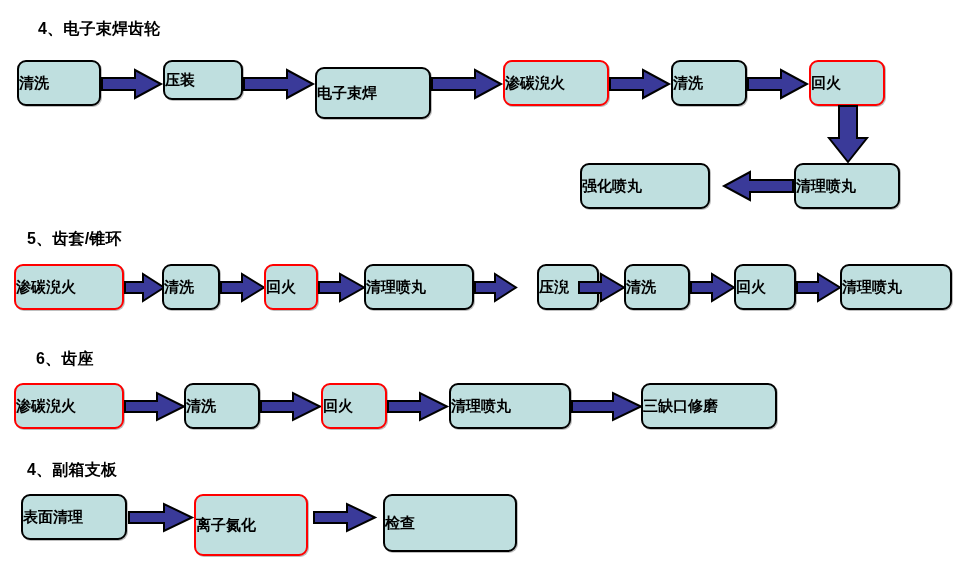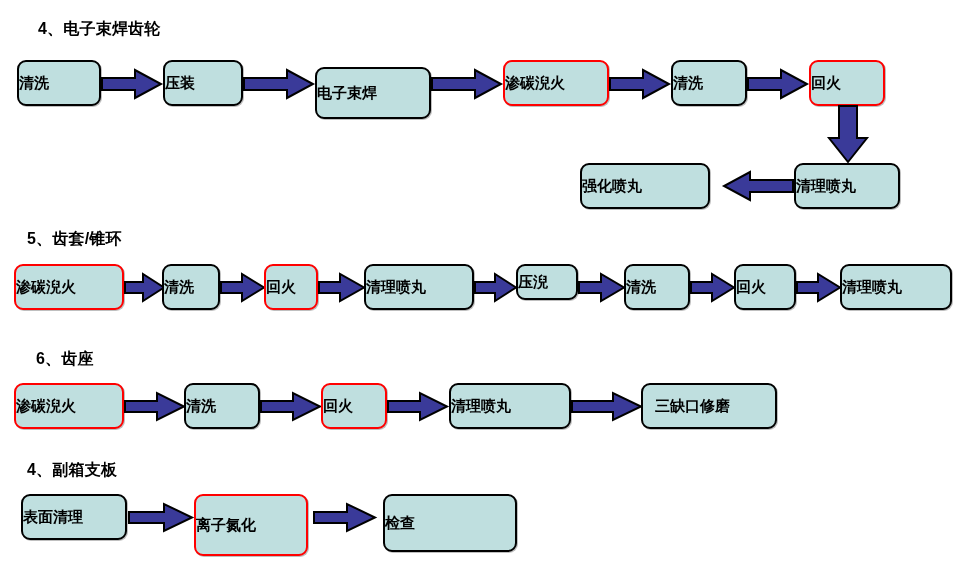--- a/index.html
+++ b/index.html
@@ -66,21 +66,21 @@
   <div class="section-title" style="left:38px; top:21px;">4、电子束焊齿轮</div>
 
   <div class="node" style="left:17px; top:60px; width:84px; height:46px;">
     <span>清洗</span>
   </div>
 
   <svg class="arrow-svg" style="left:101px; top:68px; width:62px; height:32px;" viewBox="0 0 62 32">
     <polygon class="arrow-shape" points="1,10 34,10 34,2 60,16 34,30 34,22 1,22"></polygon>
   </svg>
 
-  <div class="node" style="left:163px; top:60px; width:80px; height:46px;">
+  <div class="node" style="left:163px; top:60px; width:80px; height:40px;">
     <span>压装</span>
   </div>
 
   <svg class="arrow-svg" style="left:243px; top:68px; width:72px; height:32px;" viewBox="0 0 72 32">
     <polygon class="arrow-shape" points="1,10 44,10 44,2 70,16 44,30 44,22 1,22"></polygon>
   </svg>
 
   <div class="node" style="left:315px; top:67px; width:116px; height:52px;">
     <span>电子束焊</span>
   </div>
@@ -152,21 +152,21 @@
   </svg>
 
   <div class="node" style="left:364px; top:264px; width:110px; height:46px;">
     <span>清理喷丸</span>
   </div>
 
   <svg class="arrow-svg" style="left:474px; top:272px; width:44px; height:31px;" viewBox="0 0 44 31">
     <polygon class="arrow-shape" points="1,10 21,10 21,2 42,15.5 21,29 21,21 1,21"></polygon>
   </svg>
 
-  <div class="node" style="left:516px; top:264px; width:62px; height:36px;">
+  <div class="node" style="left:537px; top:264px; width:62px; height:46px;">
     <span>压淣</span>
   </div>
 
   <svg class="arrow-svg" style="left:578px; top:272px; width:48px; height:31px;" viewBox="0 0 48 31">
     <polygon class="arrow-shape" points="1,10 23,10 23,2 46,15.5 23,29 23,21 1,21"></polygon>
   </svg>
 
   <div class="node" style="left:624px; top:264px; width:66px; height:46px;">
     <span>清洗</span>
   </div>
@@ -214,21 +214,21 @@
   </svg>
 
   <div class="node" style="left:449px; top:383px; width:122px; height:46px;">
     <span>清理喷丸</span>
   </div>
 
   <svg class="arrow-svg" style="left:571px; top:391px; width:72px; height:31px;" viewBox="0 0 72 31">
     <polygon class="arrow-shape" points="1,10 42,10 42,2 70,15.5 42,29 42,21 1,21"></polygon>
   </svg>
 
-  <div class="node" style="left:641px; top:383px; width:136px; height:46px;padding-left:12px;">
+  <div class="node" style="left:641px; top:383px; width:136px; height:46px;">
     <span>三缺口修磨</span>
   </div>
 
   <div class="section-title" style="left:27px; top:462px;">4、副箱支板</div>
 
   <div class="node" style="left:21px; top:494px; width:106px; height:46px;">
     <span>表面清理</span>
   </div>
 
   <svg class="arrow-svg" style="left:128px; top:502px; width:66px; height:31px;" viewBox="0 0 66 31">

